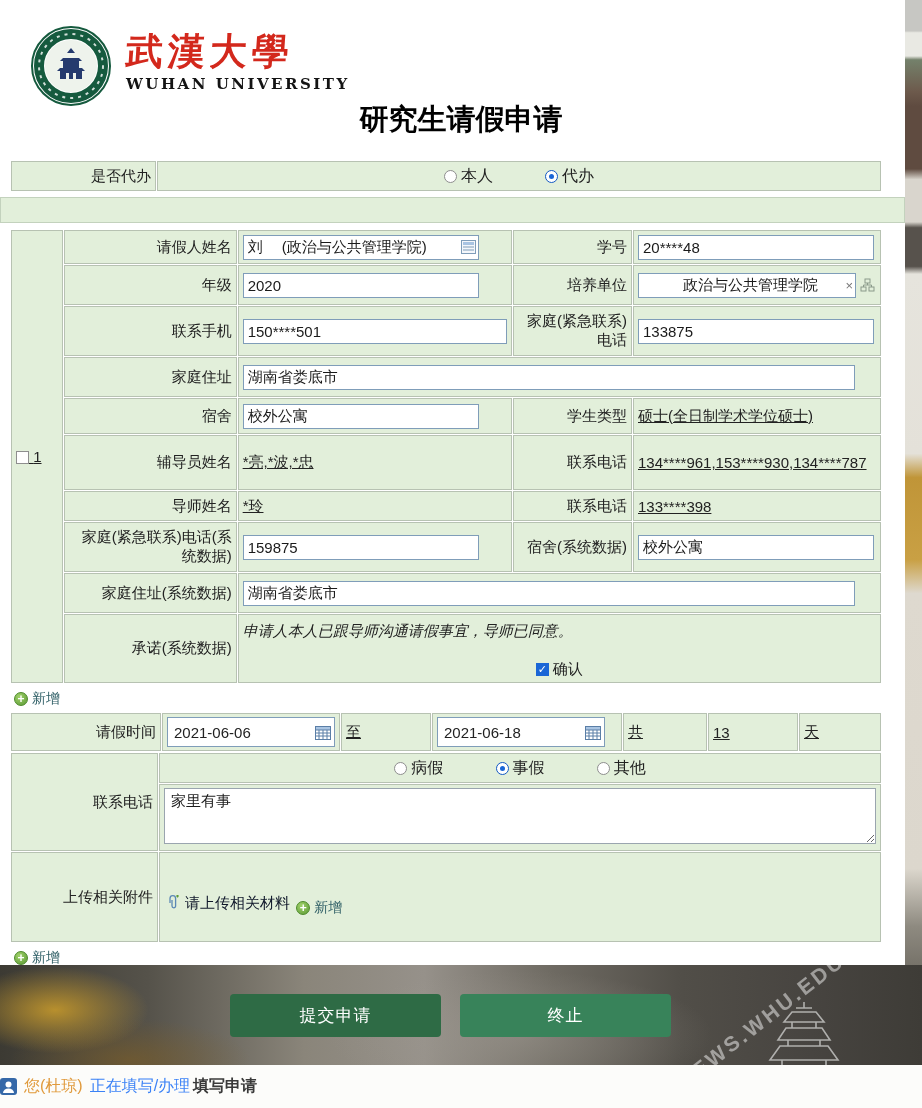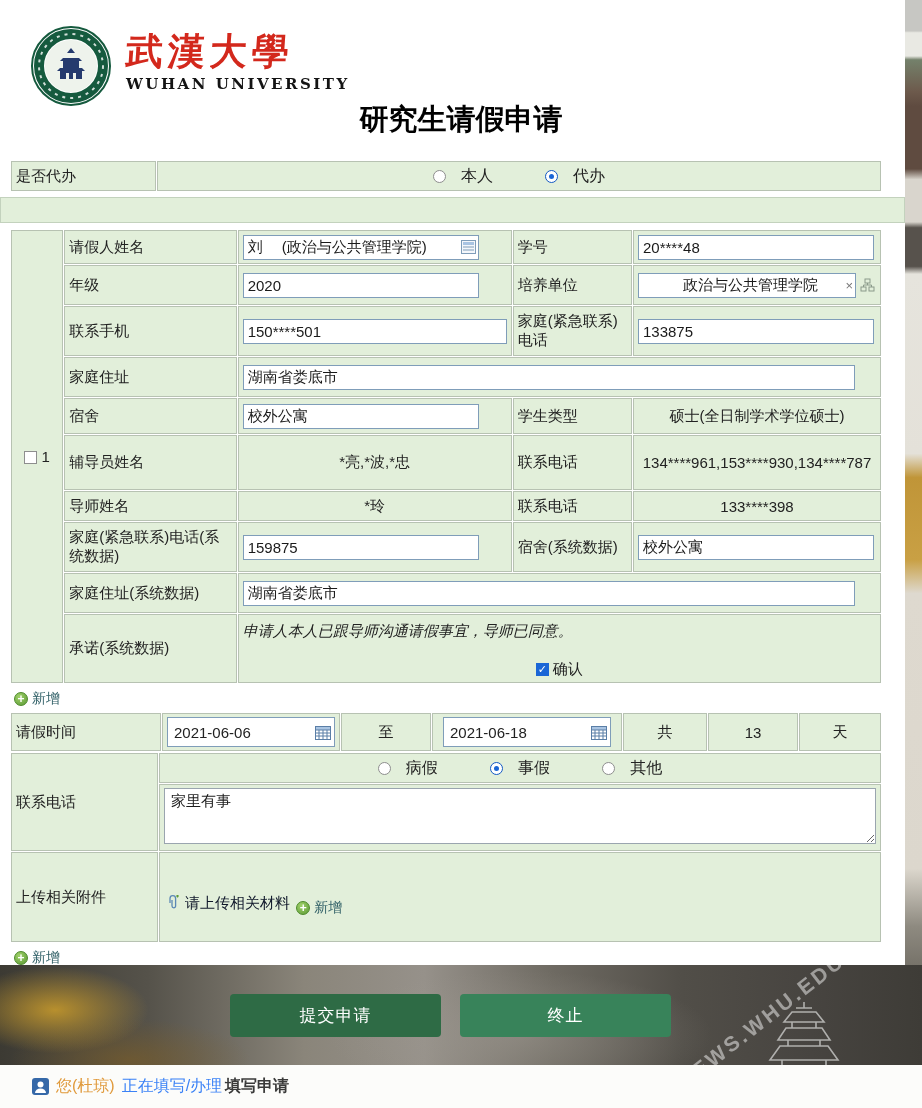--- a/index.html
+++ b/index.html
@@ -22,37 +22,37 @@
   .logo-cn { font-family:"DejaVu Serif","Liberation Serif",serif; font-weight:bold;
     color:#d3281c; font-size:37px; letter-spacing:5px; transform:skewX(-4deg); line-height:1.1; }
   .logo-en { font-family:"DejaVu Serif","Liberation Serif",serif; font-weight:bold;
     color:#141414; font-size:15px; letter-spacing:2.5px; margin-top:3px; }
   .page-title { text-align:center; font-size:29px; font-weight:bold; color:#000; margin-top:12px; }
 
   
   table.grid { border-collapse:separate; border-spacing:1px; margin-left:10px; width:872px; }
   table.grid td { background:#e2efda; border:1px solid #b7c2b2; font-size:15px; color:#222;
     padding:3px 4px; vertical-align:middle; }
-  td.lbl { text-align:left;margin-left:20px; }
-  td.ctr { text-align:center; }
+  td.lbl { text-align:right;margin-left:20px; }
+  td.ctr { text-align:left;text-decoration:underline; }
 
   .green-strip { width:905px; height:26px; background:#e2efda; border:1px solid #c3d2bd; margin-top:5px; }
 
   
   input.txt { height:25px; border:1px solid #7f9db9; background:#fff; font-size:15px;
     font-family:"Liberation Sans",sans-serif; padding:0 4px; color:#1a1a1a; }
   .radio { width:13px; height:13px; border:1px solid #8e8e8e; border-radius:50%; background:#fff;
     display:inline-block; position:relative; vertical-align:-2px; }
   .radio.on { border-color:#1259c3; }
   .radio.on::after { content:""; position:absolute; inset:3px; border-radius:50%; background:#1a66d6; }
   .cbx { width:13px; height:13px; border:1px solid #8e8e8e; background:#fff; display:inline-block;
     position:relative; vertical-align:-2px; }
   .cbx.on { background:#1a66d6; border-color:#1a66d6; }
   .cbx.on::after { content:"\2713"; color:#fff; font-size:11px; position:absolute; left:1px; top:-1px; }
-  .opt { display:inline-flex; align-items:center; gap:15px; font-size:16px;justify-content:flex-end; }
+  .opt { display:inline-flex; align-items:center; gap:4px; font-size:16px;justify-content:flex-end; }
   .opts-center { text-align:center; }
   .opts-center .opt { margin:0 24px; }
 
   .inputwrap { position:relative; display:inline-flex; align-items:center; }
   .icon-in { position:absolute; right:3px; top:50%; transform:translateY(-50%); }
 
   .datebox { display:inline-flex; align-items:center; justify-content:space-between; width:168px;
     height:30px; border:1px solid #7f9db9; background:#fff; padding:0 3px 0 6px; font-size:15px; }
 
   .addlink { display:inline-flex; align-items:center; gap:4px; font-size:14px; color:#2f5f66;
@@ -78,21 +78,21 @@
   .btn { position:absolute; top:29px; width:211px; height:43px; border:none; border-radius:4px;
     color:#fff; font-size:17px; font-family:"Liberation Sans",sans-serif; cursor:pointer; letter-spacing:1px; }
   .btn-submit { left:230px; background:#2e6b45; }
   .btn-stop { left:460px; background:#38835a; }
   .watermark { position:absolute; right:18px; top:30px; transform:rotate(-38deg); transform-origin:center;
     color:rgba(255,255,255,.48); font-size:21px; letter-spacing:3px; font-weight:bold; white-space:nowrap; }
   .pagoda { position:absolute; right:58px; top:1000px; opacity:.85; }
 
   
   .footer { position:absolute; left:0; top:1065px; width:922px; height:43px; background:#fcfcfa;
-    display:flex; align-items:center; padding-left:32px; gap:7px; }
+    display:flex; align-items:center; padding-left:0; gap:7px; }
   .f-you { color:#e09a3c; font-size:16px; }
   .f-doing { color:#3b82f6; font-size:16px; }
   .f-task { color:#3a3a3a; font-size:16px; font-weight:bold; }
 
   .cell-flex { display:flex; align-items:center; gap:4px; }
 </style>
 </head>
 <body>
 
 <div class="page">

